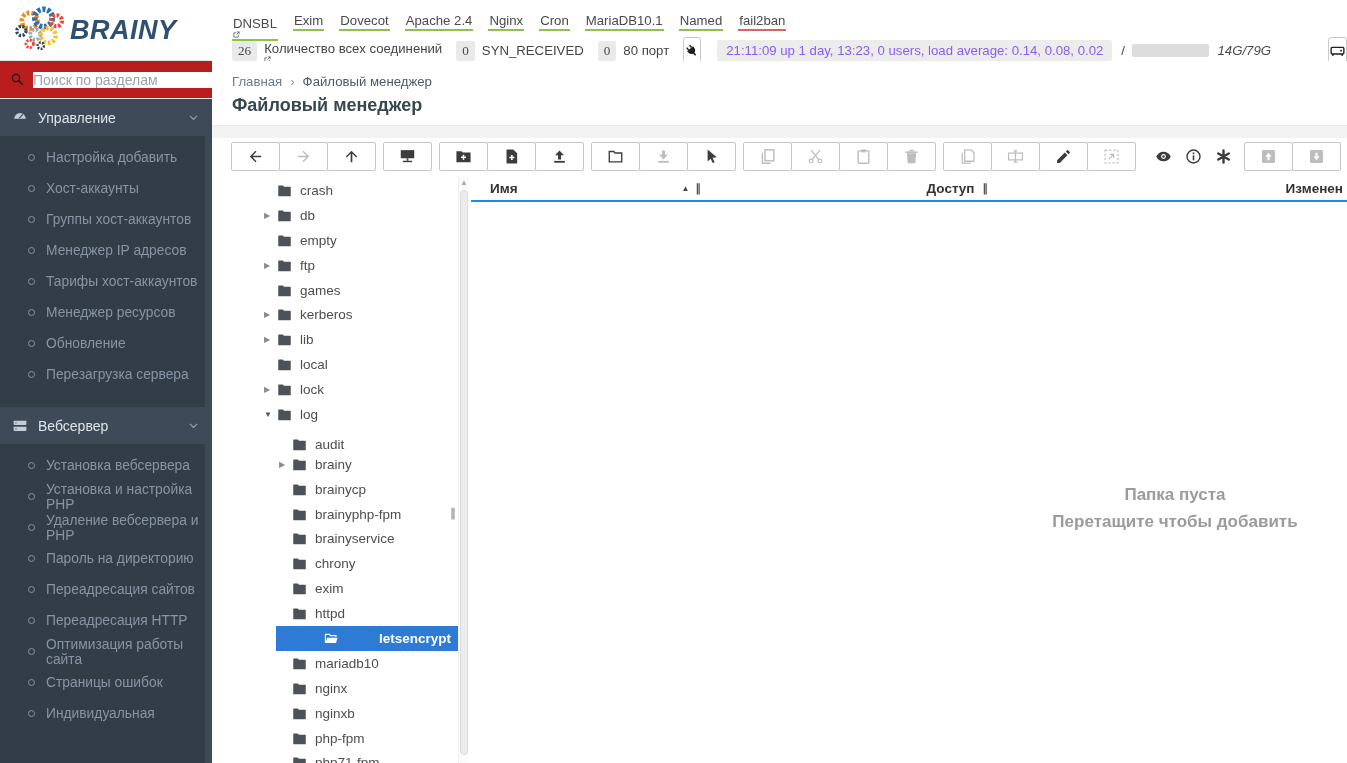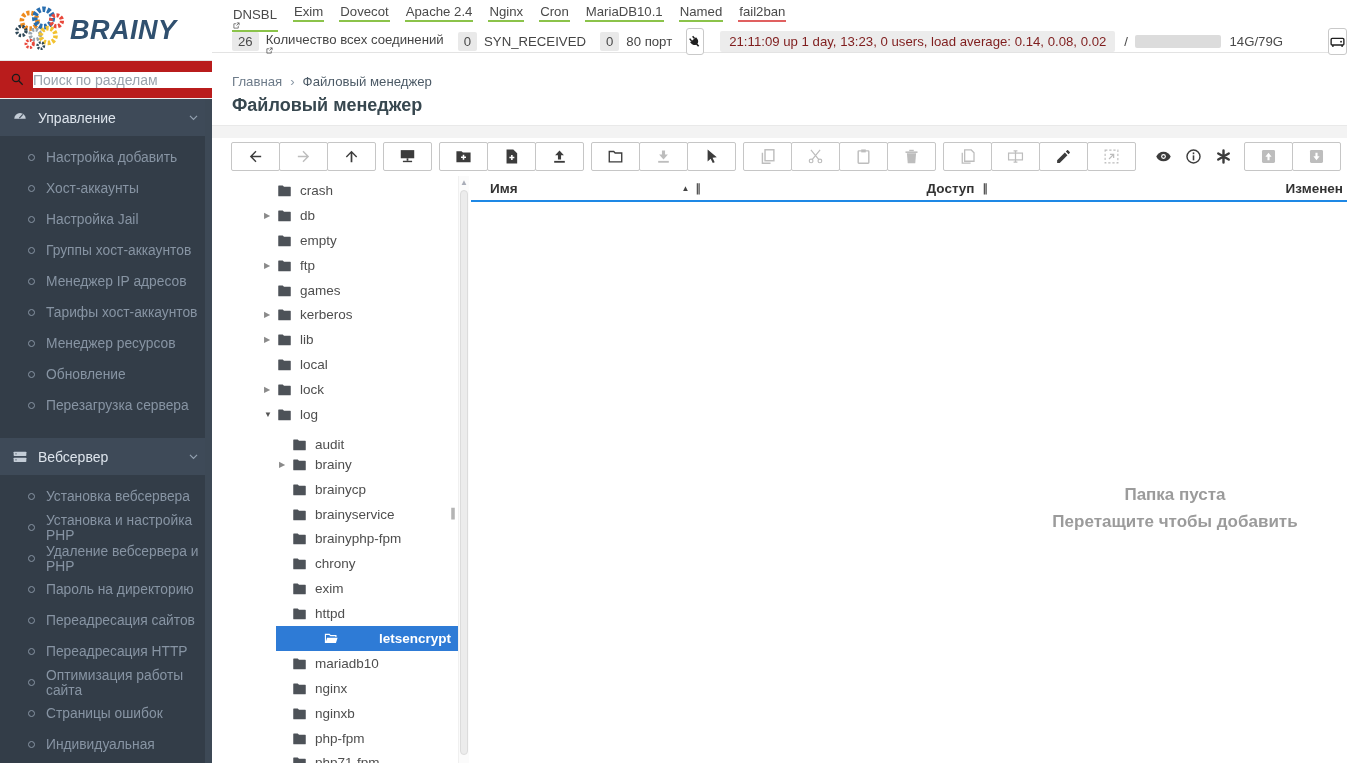--- a/index.html
+++ b/index.html
@@ -22,35 +22,35 @@
   .sec-head{height:37px;background:var(--side-hd);display:flex;align-items:center;color:#dde4ec;font-size:14px;padding:0 12px;cursor:pointer;}
   .sec-head .hicon{color:#c3ccd6;margin-right:10px;}
   .sec-head .chev{margin-left:auto;color:#93a1b0;}
   .sec-items{padding:6px 0 10px 0;}
   .side-item{height:31px;display:flex;align-items:center;color:var(--side-txt);font-size:13.8px;padding-left:28px;cursor:pointer;}
   .side-item .dot{width:7px;height:7px;border:1.6px solid var(--side-txt);border-radius:50%;margin-right:11px;flex:none;}
   .side-scroll{position:absolute;right:0;top:99px;bottom:0;width:7px;background:#3d4956;}
   .sec-gap{height:7px;}
 
   
-  .topbar{position:absolute;left:212px;top:3px;right:0;height:50px;background:#fff;border-bottom:1px solid #e3e3e3;}
+  .topbar{position:absolute;left:212px;top:12px;right:0;height:50px;background:#fff;border-bottom:1px solid #e3e3e3;}
   .links-row{display:flex;gap:15px;padding:1px 0 0 20px;height:20px;align-items:flex-start;}
   .tlink{font-size:13.2px;color:#4a4a4a;border-bottom:2px solid var(--grn);padding:0 1px 1px 1px;cursor:pointer;white-space:nowrap;}
   .tlink.alert{border-bottom-color:var(--red);}
   .tlink sup{color:#4a4a4a;}
   .stats-row{display:flex;align-items:center;padding-left:20px;margin-top:5px;font-size:13.2px;color:#454545;}
-  .badge{background:#e9e9e9;color:#4a4a4a;padding:2px 6px;border-radius:2px;margin-right:7px;}
+  .badge{background:#e9e9e9;color:#4a4a4a;padding:2px 6px;border-radius:2px;margin-right:7px;font-family:Liberation Serif, serif;}
   .stat-label{margin-right:14px;white-space:nowrap;}
   .stat-label.link{cursor:pointer;}
   .icon-btn{width:31px;height:27px;border:1px solid #c9c9c9;border-radius:3px;background:#fff;display:flex;align-items:center;justify-content:center;color:#1f1f1f;cursor:pointer;}
-  .uptime{background:#ececec;color:#7f1d1d;padding:3px 9px;border-radius:2px;margin:0 9px 0 16px;white-space:nowrap;}
+  .uptime{background:#ececec;color:#8b5cf6;padding:3px 9px;border-radius:2px;margin:0 9px 0 16px;white-space:nowrap;}
   .mount{margin-right:7px;color:#4a4a4a;}
   .pbar{width:180px;height:13px;background:#dcdcdc;border-radius:2px;overflow:hidden;margin-right:8px;}
   .pfill{height:100%;background:var(--grn);}
-  .usage{margin-right:0;color:#4a4a4a;}
+  .usage{margin-right:12px;color:#4a4a4a;font-style:italic;}
   .disk-btn{margin-left:45px;}
 
   
   .main{position:absolute;left:212px;top:61px;right:0;bottom:0;background:#fff;}
   .breadcrumb{padding:13px 0 0 20px;font-size:13.2px;color:#6d7b89;display:flex;gap:8px;align-items:center;}
   .breadcrumb .cur{color:#4c5a66;}
   .breadcrumb .sep{color:#8a98a6;}
   .page-title{font-size:18px;font-weight:bold;color:#37474f;padding:6px 0 0 20px;}
   .band{margin-top:9px;height:13px;background:#f3f3f3;border-top:1px solid #e9e9e9;}
   .toolbar{display:flex;align-items:center;padding:4px 0 5px 19px;}
@@ -131,24 +131,20 @@
         </span>
       </div>
       <div class="sec-items">
         <div class="side-item">
           <span class="dot"></span>
           <span>Настройка добавить</span>
         </div>
         <div class="side-item">
           <span class="dot"></span>
           <span>Хост-аккаунты</span>
-        </div>
-        <div class="side-item">
-          <span class="dot"></span>
-          <span>Настройка Jail</span>
         </div>
         <div class="side-item">
           <span class="dot"></span>
           <span>Группы хост-аккаунтов</span>
         </div>
         <div class="side-item">
           <span class="dot"></span>
           <span>Менеджер IP адресов</span>
         </div>
         <div class="side-item">
@@ -591,30 +587,30 @@
           </span>
           <span>brainycp</span>
         </div>
         <div class="trow" style="padding-left: 48px;">
           <span class="caret"></span>
           <span class="ficon">
             <svg width="15" height="15" viewBox="0 0 24 24" fill="currentColor">
               <path d="M2 4.8c0-.5.4-.9.9-.9h6.3l2 2h9.9c.5 0 .9.4.9.9v13.4c0 .5-.4.9-.9.9H2.9c-.5 0-.9-.4-.9-.9z"></path>
             </svg>
           </span>
+          <span>brainyphp-fpm</span>
+        </div>
+        <div class="trow" style="padding-left: 48px;">
+          <span class="caret"></span>
+          <span class="ficon">
+            <svg width="15" height="15" viewBox="0 0 24 24" fill="currentColor">
+              <path d="M2 4.8c0-.5.4-.9.9-.9h6.3l2 2h9.9c.5 0 .9.4.9.9v13.4c0 .5-.4.9-.9.9H2.9c-.5 0-.9-.4-.9-.9z"></path>
+            </svg>
+          </span>
           <span>brainyservice</span>
-        </div>
-        <div class="trow" style="padding-left: 48px;">
-          <span class="caret"></span>
-          <span class="ficon">
-            <svg width="15" height="15" viewBox="0 0 24 24" fill="currentColor">
-              <path d="M2 4.8c0-.5.4-.9.9-.9h6.3l2 2h9.9c.5 0 .9.4.9.9v13.4c0 .5-.4.9-.9.9H2.9c-.5 0-.9-.4-.9-.9z"></path>
-            </svg>
-          </span>
-          <span>brainyphp-fpm</span>
         </div>
         <div class="trow" style="padding-left: 48px;">
           <span class="caret"></span>
           <span class="ficon">
             <svg width="15" height="15" viewBox="0 0 24 24" fill="currentColor">
               <path d="M2 4.8c0-.5.4-.9.9-.9h6.3l2 2h9.9c.5 0 .9.4.9.9v13.4c0 .5-.4.9-.9.9H2.9c-.5 0-.9-.4-.9-.9z"></path>
             </svg>
           </span>
           <span>chrony</span>
         </div>

